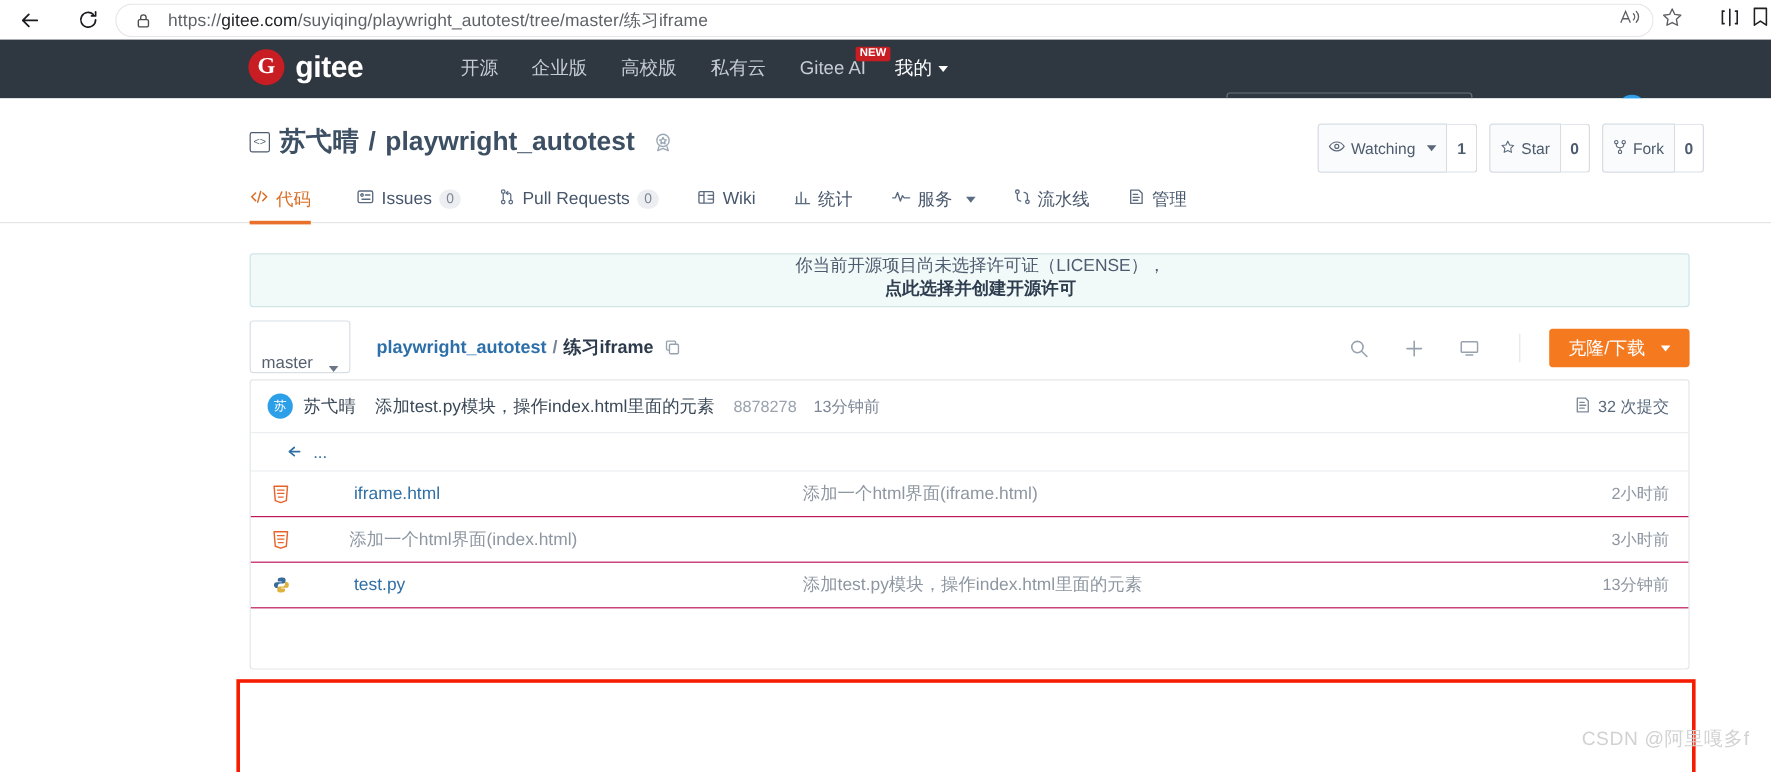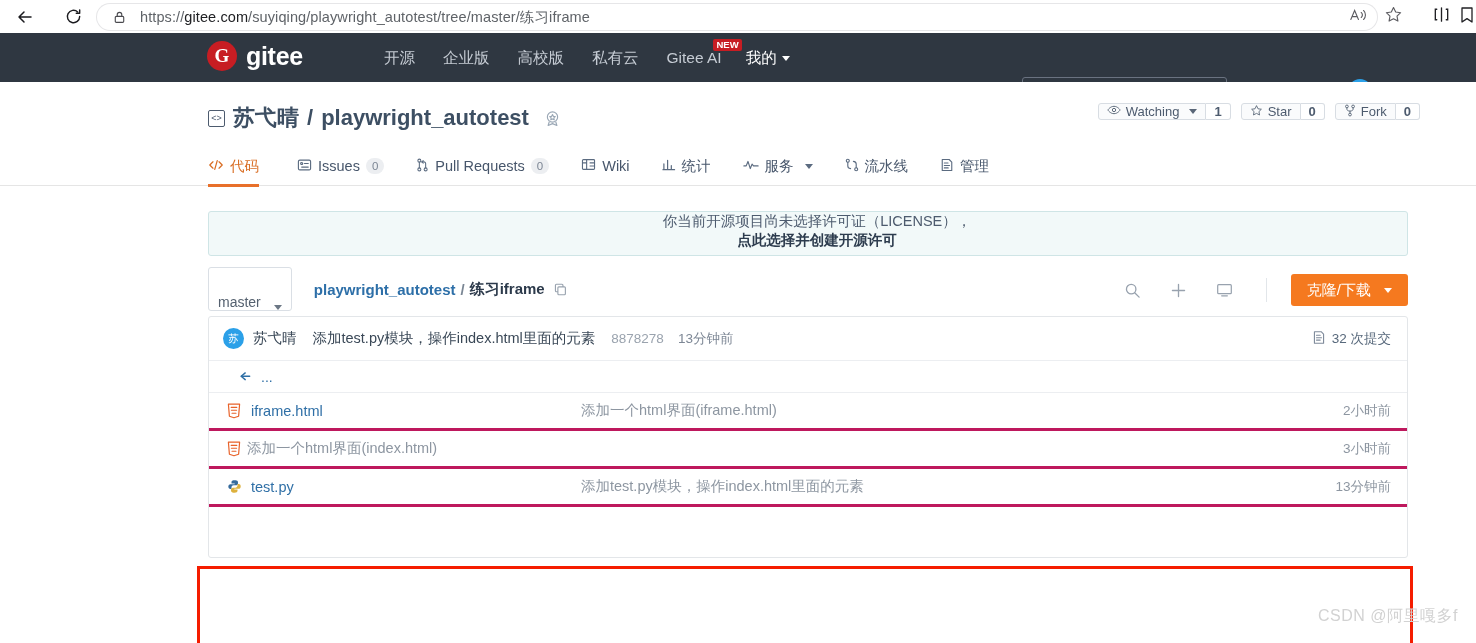--- a/index.html
+++ b/index.html
@@ -102,21 +102,21 @@
     width: 17px; height: 17px; border: 1.5px solid #4d5b6e; border-radius: 2px;
     display: flex; align-items: center; justify-content: center;
     font-size: 9px; color: #4d5b6e; line-height: 1;
   }
   .repo-owner { color: #3d4f63; font-size: 22px; font-weight: bold; text-decoration: none; }
   .repo-slash { color: #3d4f63; font-size: 22px; font-weight: bold; }
   .repo-name { color: #3d4f63; font-size: 22px; font-weight: bold; text-decoration: none; }
   .badge-ico { margin-left: 6px; color: #9aa7b5; display: flex; align-items: center; }
 
   .repo-actions { position: absolute; right: 56px; top: 21px; display: flex; align-items: center; gap: 10px; }
-  .btn-group { display: flex; align-items: stretch; height: 17px; font-size: 13px; }
+  .btn-group { display: flex; align-items: stretch; height: 41px; font-size: 13px; }
   .btn-group .seg {
     border: 1px solid #d8dde3; background: #fafbfc; color: #4d5b6e;
     display: flex; align-items: center; padding: 0 8px; gap: 5px; white-space: nowrap;
   }
   .btn-group .seg:first-child { border-radius: 3px 0 0 3px; }
   .btn-group .seg.count { border-left: 0; border-radius: 0 3px 3px 0; font-weight: bold; background: #fff; padding: 0 8px; }
 
   .repo-tabs { position: absolute; left: 208px; top: 62px; display: flex; align-items: flex-end; height: 42px; }
   .tab {
     display: flex; align-items: center; gap: 6px;
@@ -182,22 +182,23 @@
   .commit-sha { margin-left: 16px; color: #9aa3ae; font-size: 13.5px; }
   .commit-time { margin-left: 14px; color: #7d8795; font-size: 13.5px; }
   .commit-count { margin-left: auto; color: #58697c; font-size: 13.5px; display: flex; align-items: center; gap: 6px; }
 
   .dir-row {
     display: flex; align-items: center; height: 32px;
     border-bottom: 1px solid #eceef1; padding-left: 30px; color: #2f6fa6;
   }
   .file-row {
     display: flex; align-items: center; height: 38px;
-    border-bottom: 3px solid #be185d; padding: 0 16px 0 18px;
+    border-bottom: 1px solid #be185d; padding: 0 16px 0 18px;
     font-size: 14.5px;
+    gap: 44px;
   }
   .file-row:last-child { border-bottom: 0; }
   .f-ico { width: 20px; flex: 0 0 auto; display: flex; align-items: center; }
   .f-name { color: #2f6fa6; text-decoration: none; margin-left: 4px; width: 330px; }
   .f-desc { color: #8d96a1; flex: 1; }
   .f-time { color: #8d96a1; font-size: 13.5px; text-align: right; }
   .panel-pad { height: 50px; }
 
   .annot-box {
     position: absolute; left: 197px; top: 380px; width: 1216px; height: 179px;

